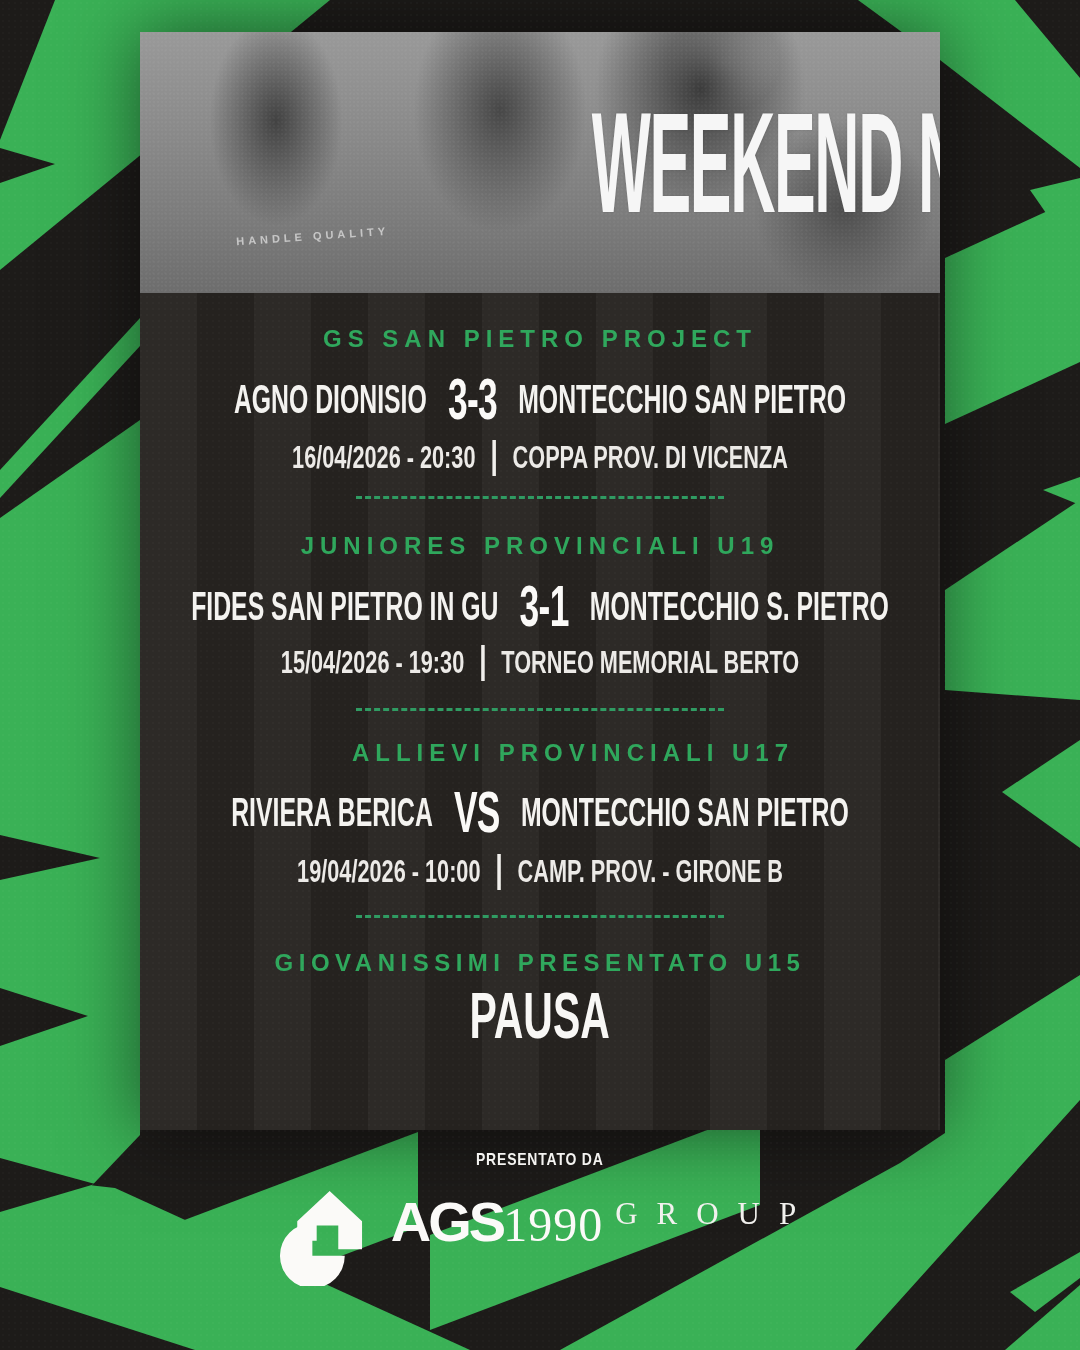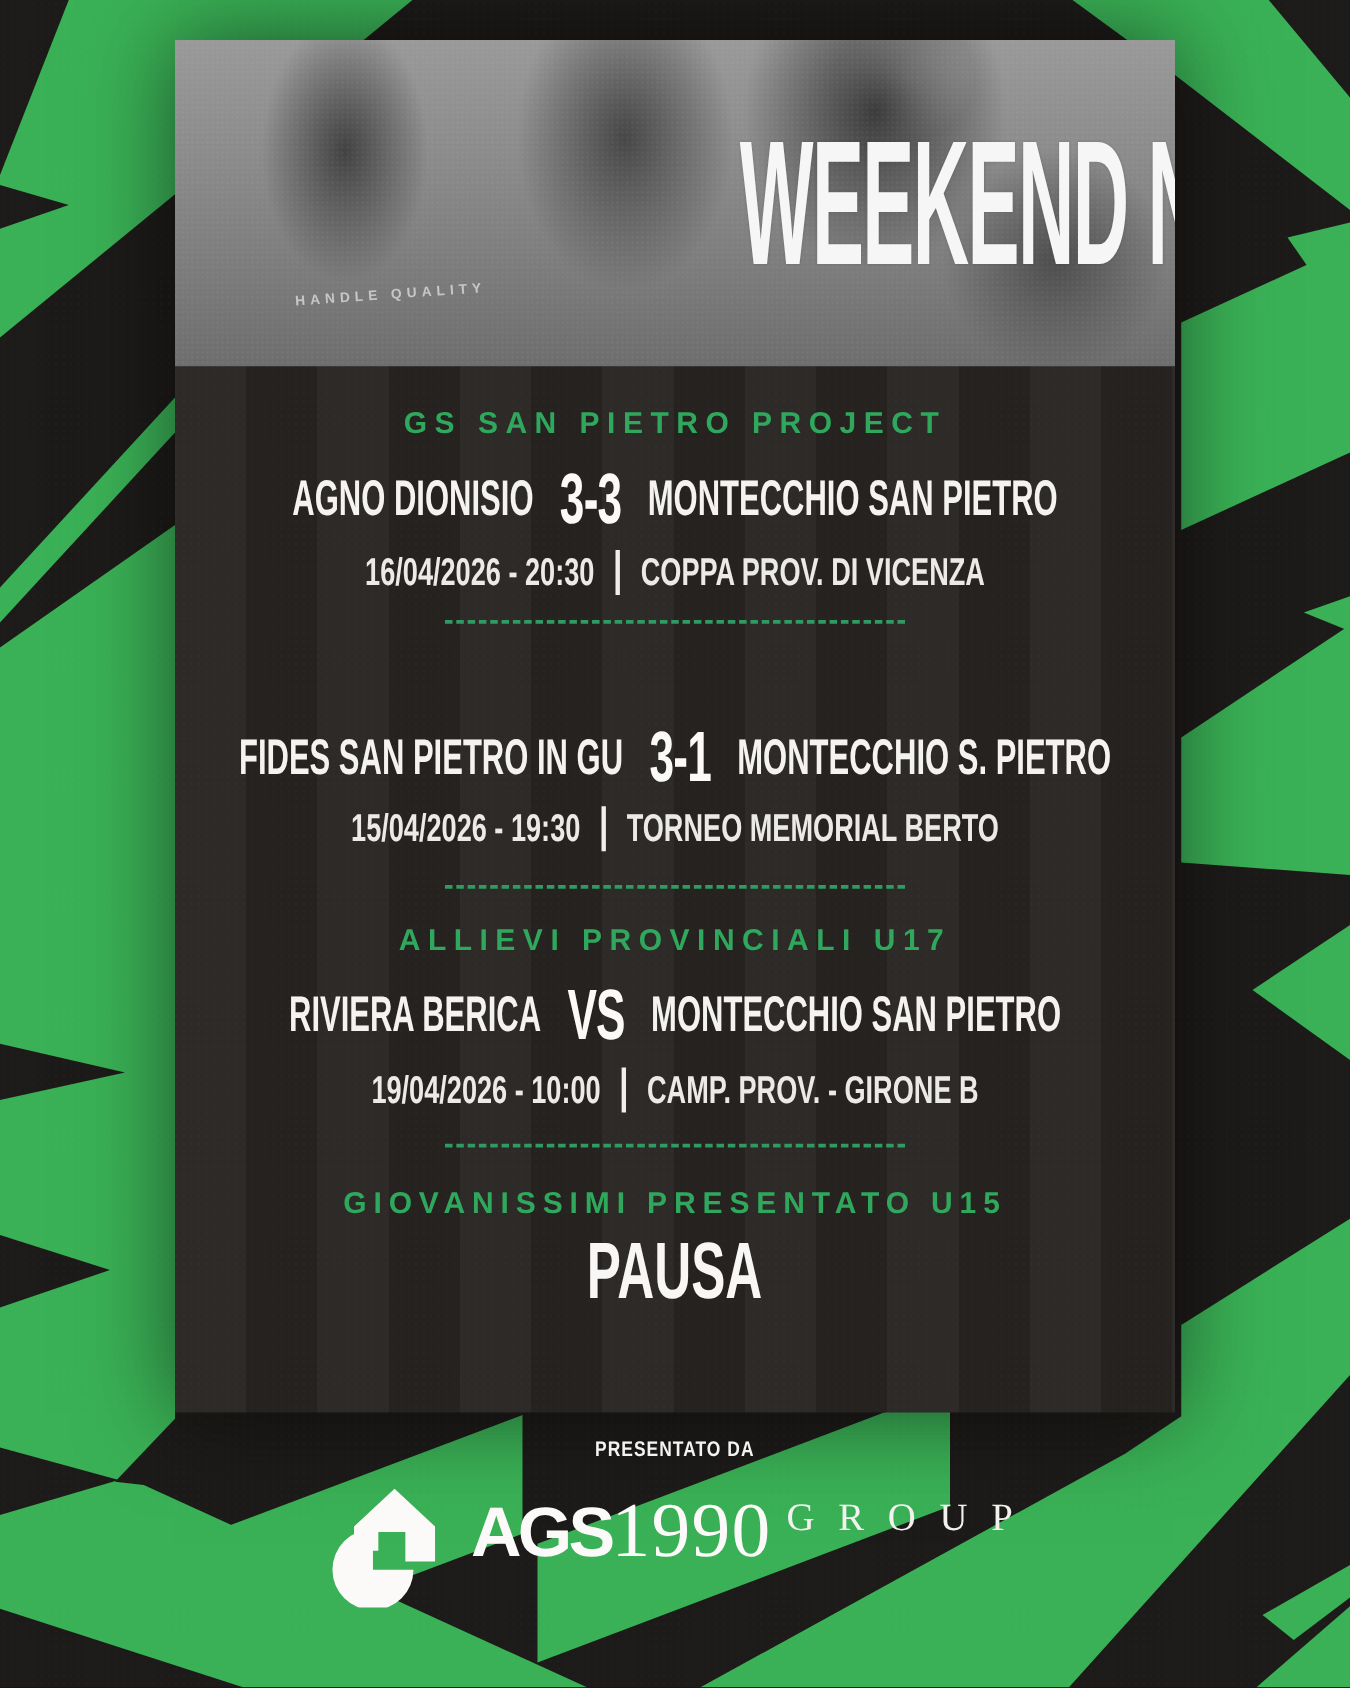--- a/index.html
+++ b/index.html
@@ -74,21 +74,21 @@
     font-size:17px;font-weight:bold;letter-spacing:1px;color:#f4f3f1;
   }
   .logo{
     position:absolute;left:0;top:1178px;width:100%;
     display:flex;justify-content:center;align-items:flex-start;gap:14px;
   }
   .logo-icon{width:112px;height:108px;flex:0 0 auto;}
   .logo-text{display:flex;flex-direction:row;align-items:flex-start;margin-top:16px;}
   .brand-row{display:flex;align-items:baseline;line-height:1;}
   .brand-ags{font-size:56px;font-weight:bold;color:#fbfaf8;letter-spacing:-3px;}
-  .brand-year{font-family:"Liberation Serif",serif;font-size:62px;color:#fbfaf8;letter-spacing:1px;}
+  .brand-year{font-family:"Liberation Serif",serif;font-size:48px;color:#fbfaf8;letter-spacing:1px;}
   .brand-sub{
     font-family:"Liberation Serif",serif;font-size:31px;color:#f2f1ee;
     letter-spacing:19px;margin-top:2px;white-space:nowrap;margin-left:12px;
   }
   .grain{
     position:absolute;inset:0;pointer-events:none;
     background-image:radial-gradient(rgba(255,255,255,.035) 1px, transparent 1.2px);
     background-size:6px 6px;opacity:.55;
   }
 </style>
@@ -144,33 +144,36 @@
       <span class="score">3-3</span>
       <span class="team">MONTECCHIO SAN PIETRO</span>
     </div>
     <div class="line info-row" style="top:404px;height:44px;">
       <span class="info-text">16/04/2026 - 20:30</span>
       <span class="pipe"></span>
       <span class="info-text">COPPA PROV. DI VICENZA</span>
     </div>
     <div class="dashed-sep" style="top:464px;"></div>
 
+    <div class="line" style="top:497px;height:34px;">
+      <span class="league">JUNIORES PROVINCIALI U19</span>
+    </div>
     <div class="line match-row" style="top:544px;height:60px;">
       <span class="team">FIDES SAN PIETRO IN GU</span>
       <span class="score">3-1</span>
       <span class="team">MONTECCHIO S. PIETRO</span>
     </div>
     <div class="line info-row" style="top:609px;height:44px;">
       <span class="info-text">15/04/2026 - 19:30</span>
       <span class="pipe"></span>
       <span class="info-text">TORNEO MEMORIAL BERTO</span>
     </div>
     <div class="dashed-sep" style="top:676px;"></div>
 
-    <div class="line" style="top:704px;height:34px;">
+    <div class="line" style="top:704px;height:34px;padding-left:33px;">
       <span class="league">ALLIEVI PROVINCIALI U17</span>
     </div>
     <div class="line match-row" style="top:750px;height:60px;">
       <span class="team">RIVIERA BERICA</span>
       <span class="score">VS</span>
       <span class="team">MONTECCHIO SAN PIETRO</span>
     </div>
     <div class="line info-row" style="top:818px;height:44px;">
       <span class="info-text">19/04/2026 - 10:00</span>
       <span class="pipe"></span>

